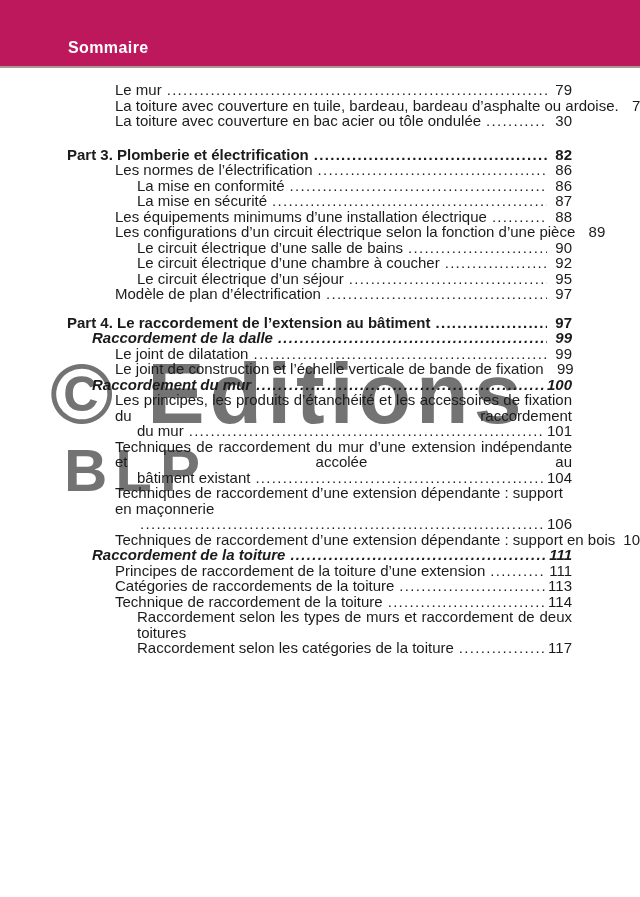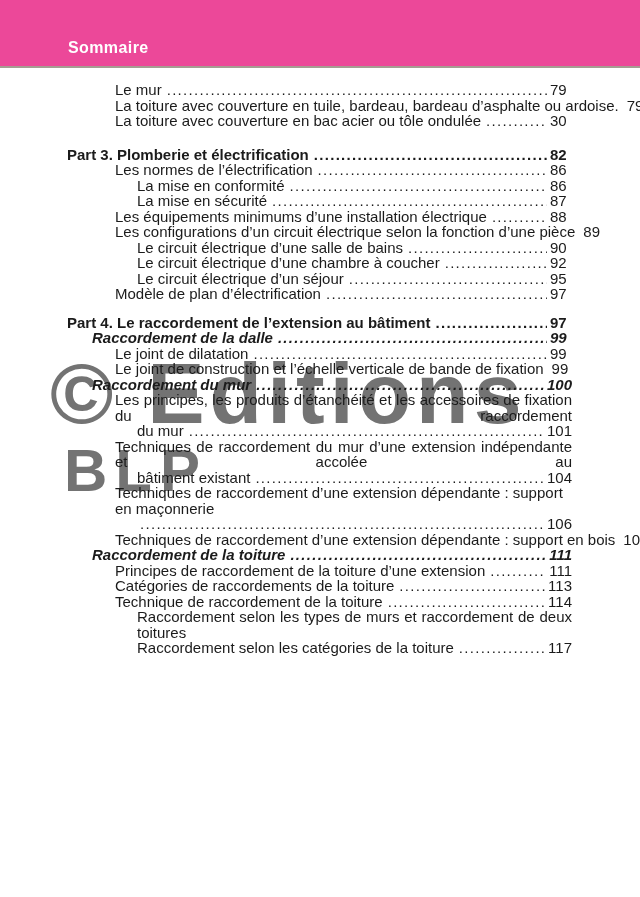--- a/index.html
+++ b/index.html
@@ -11,21 +11,21 @@
     overflow: hidden;
     font-family: "Liberation Sans", sans-serif;
     color: #1b1b1b;
   }
   
   .band {
     position: absolute;
     top: 0; left: 0;
     width: 640px;
     height: 68px;
-    background: #ec4899;
+    background: #be185d;
     border-bottom: 2px solid #a59d92;
     box-sizing: border-box;
     z-index: 2;
   }
   .band-title {
     position: absolute;
     left: 68px;
     bottom: 9px;
     color: #ffffff;
     font-size: 16px;
@@ -82,21 +82,21 @@
   .dots {
     flex: 1 1 auto;
     overflow: hidden;
     white-space: nowrap;
     margin: 0 3px 0 5px;
   }
   .dots::after {
     content: "..........................................................................................................................................................................................................";
     letter-spacing: 1.3px;
   }
-  .pg { flex: 0 0 auto; min-width: 22px; text-align: left; white-space: nowrap; }
+  .pg { flex: 0 0 auto; min-width: 22px; text-align: right; white-space: nowrap; }
   
   .kind-wrap, .kind-wrapplain { display: block; }
   .kind-wrap { text-align: justify; text-align-last: justify; }
   .kind-dots .dots { margin-left: 3px; }
 </style>
 </head>
 <body>
 
 <div class="page">
   <header class="band">

